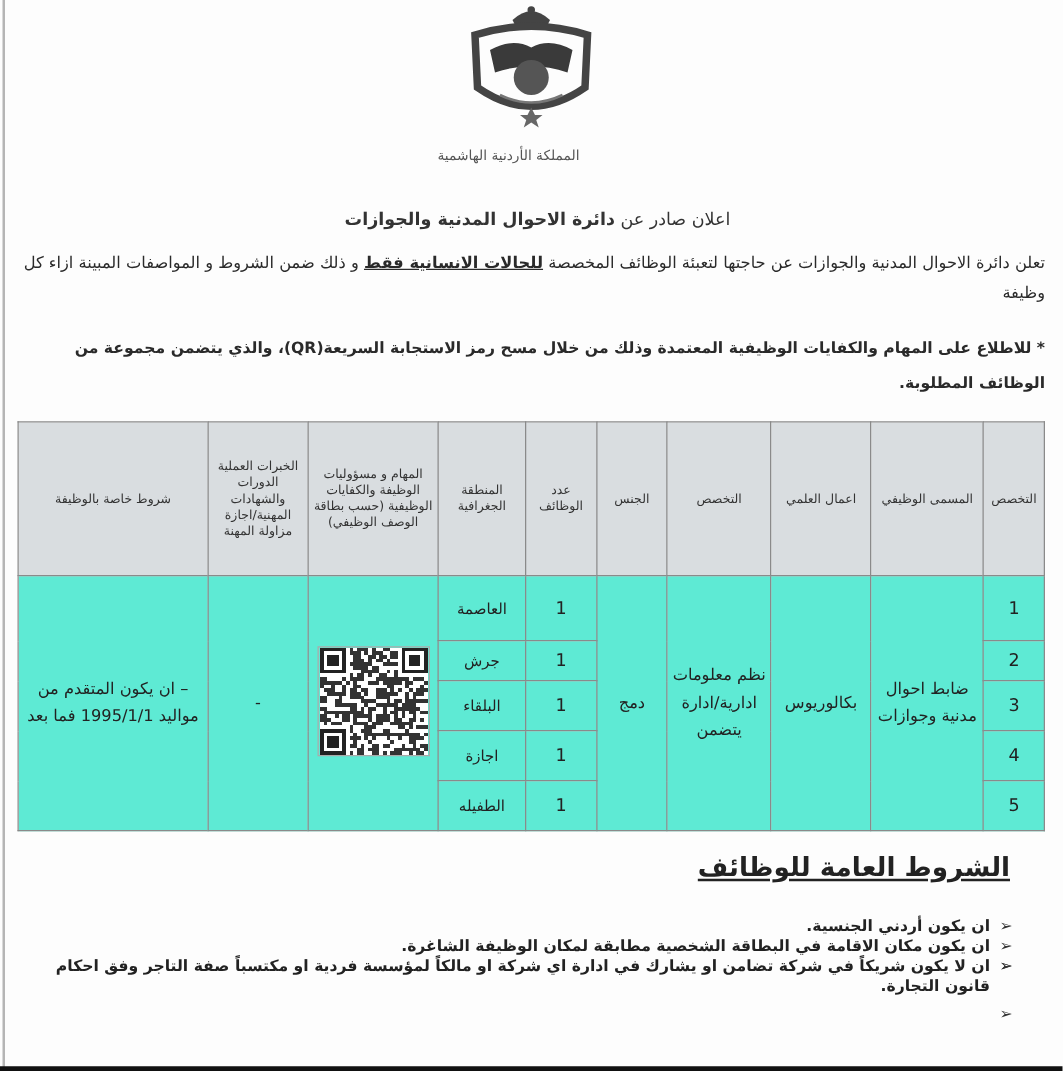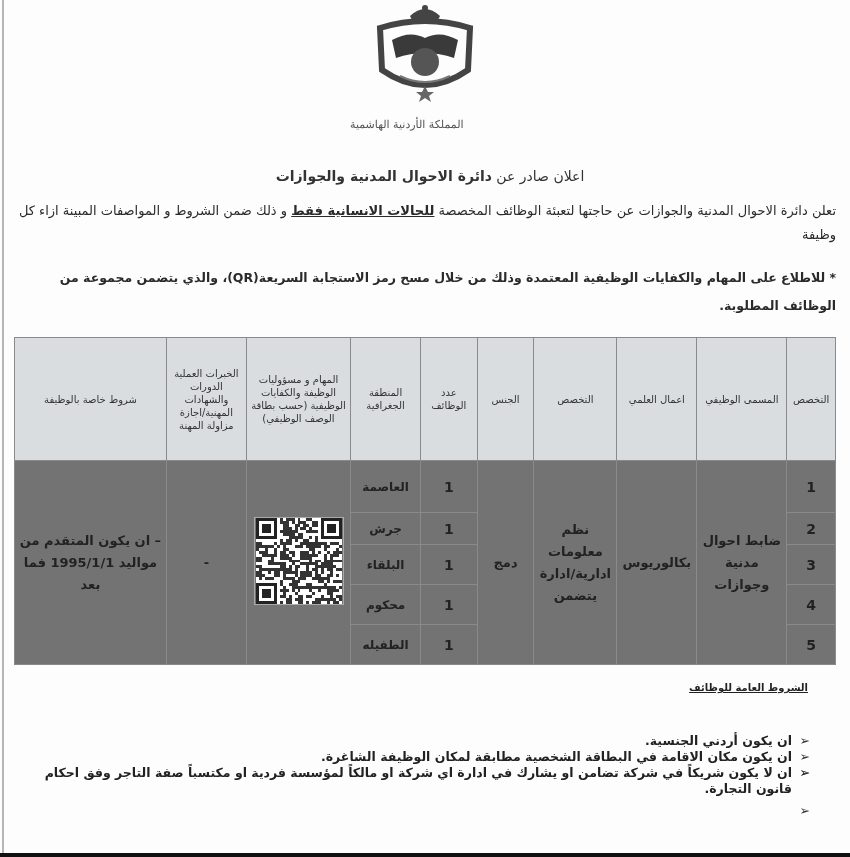--- a/index.html
+++ b/index.html
@@ -38,37 +38,37 @@
       border-collapse: collapse; direction: rtl; table-layout: fixed;
       font-size: 12px;
     }
     table.jobs th, table.jobs td {
       border: 1px solid #8a8a8a; text-align: center; vertical-align: middle; padding: 0 3px;
     }
     table.jobs th {
       background: #d9dde0; font-weight: normal; font-size: 10px; line-height: 13px; color: #333;
       height: 122px;
     }
-    table.jobs td { background: #737373; font-weight: bold; color: #222; }
+    table.jobs td { background: #5eead4; font-weight: normal; color: #222; }
     .c-num { width: 48px; } .c-title { width: 89px; } .c-qual { width: 79px; }
     .c-spec { width: 82px; } .c-gender { width: 56px; } .c-count { width: 56px; }
     .c-region { width: 69px; } .c-tasks { width: 103px; } .c-exp { width: 79px; }
     .c-cond { width: 150px; }
     tr.r1 td { height: 51px; } tr.r2 td { height: 31px; } tr.r3 td { height: 39px; }
     tr.r4 td { height: 39px; } tr.r5 td { height: 39px; }
     td.region { font-weight: normal; font-size: 12px; }
     td.big { font-size: 14px; line-height: 26px; }
     td.mid { font-size: 13px; line-height: 22px; }
 
     .qr { width: 88px; height: 86px; margin: 0 auto; border: 1px solid #aaa; }
 
     
     .gen-title {
       position: absolute; right: 42px; top: 682px; direction: rtl;
-      font-size: 10px; font-weight: bold; text-decoration: underline; color: #222;
+      font-size: 21px; font-weight: bold; text-decoration: underline; color: #222;
     }
     ul.conds {
       position: absolute; right: 40px; left: 20px; top: 733px; margin: 0; padding: 0;
       list-style: none; direction: rtl; text-align: right;
       font-size: 12.5px; font-weight: bold; line-height: 16px; color: #222;
     }
     ul.conds li { position: relative; padding-right: 18px; margin-bottom: 0; }
     ul.conds li.gap { margin-top: 6px; }
     ul.conds .bullet { position: absolute; right: 0; top: 0; font-weight: normal; color: #333; }
   </style>
@@ -523,21 +523,21 @@
       <td class="region">جرش</td>
     </tr>
     <tr class="r3">
       <td class="big">3</td>
       <td class="big">1</td>
       <td class="region">البلقاء</td>
     </tr>
     <tr class="r4">
       <td class="big">4</td>
       <td class="big">1</td>
-      <td class="region">محكوم</td>
+      <td class="region">اجازة</td>
     </tr>
     <tr class="r5">
       <td class="big">5</td>
       <td class="big">1</td>
       <td class="region">الطفيله</td>
     </tr>
   </tbody>
 </table>
 
 <div class="gen-title">الشروط العامة للوظائف</div>

